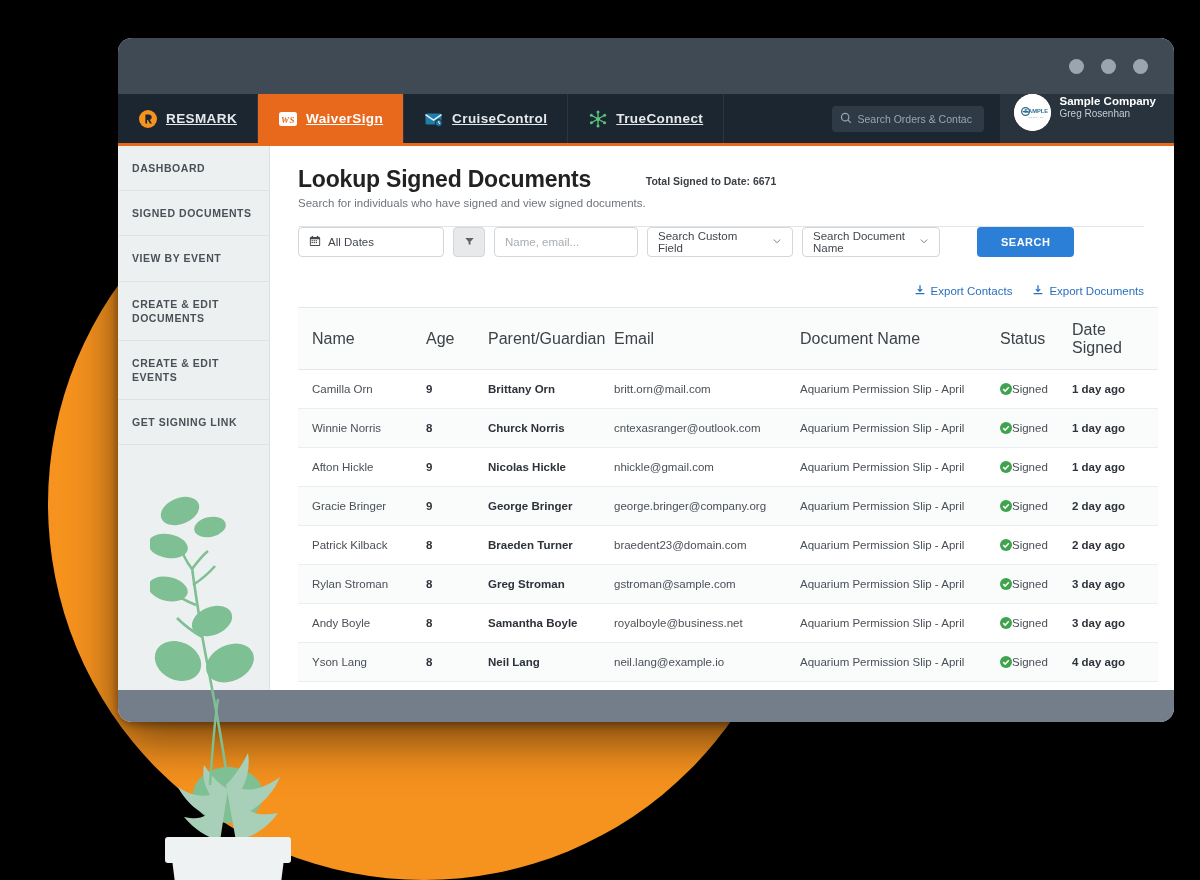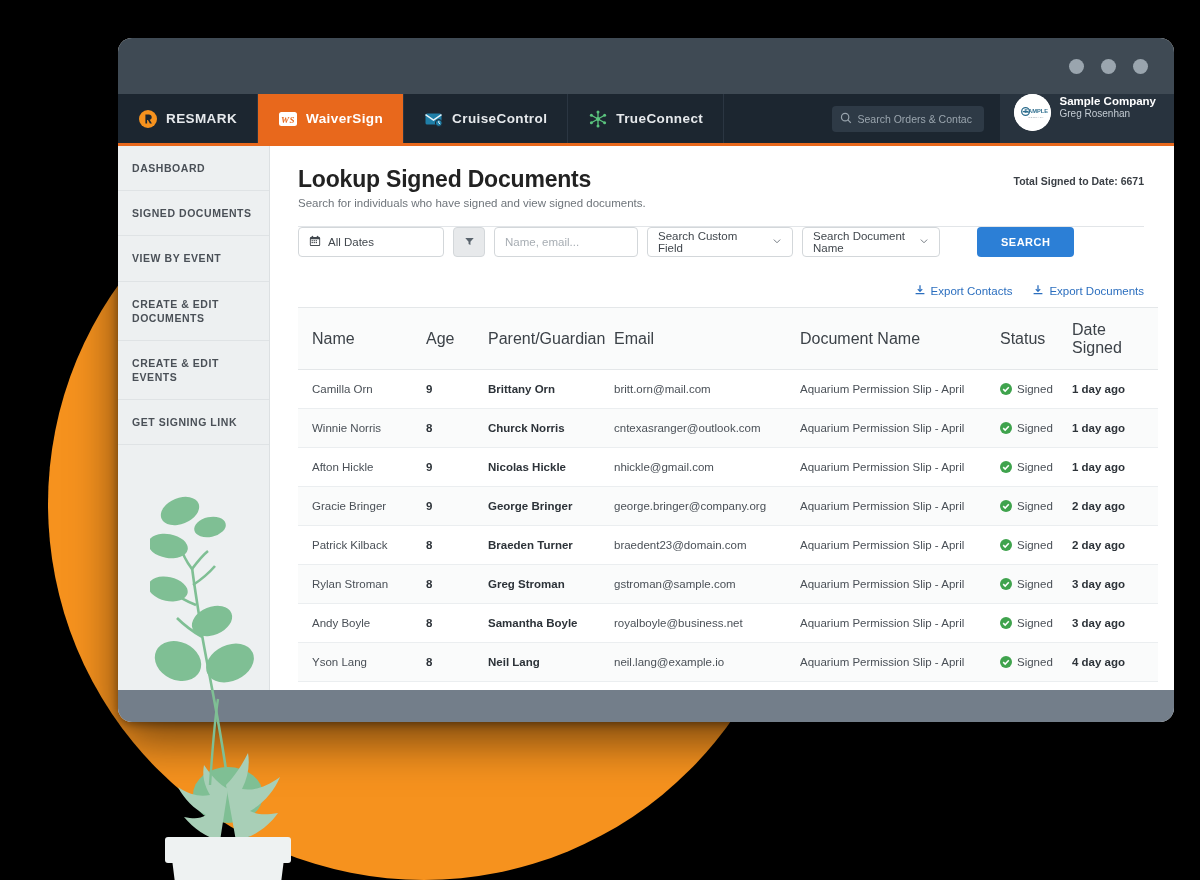--- a/index.html
+++ b/index.html
@@ -42,21 +42,21 @@
   .appnav {
     height: 52px; background: #1C2630;
     display: flex; align-items: stretch; flex: none;
     border-bottom: 3px solid #E8681C;
     position: relative;
   }
   .brand {
     display: flex; align-items: center; gap: 8px;
     padding: 0 20px; color: #E6E9EC;
     font-size: 13.5px; letter-spacing: .4px; font-weight: 600;
-    border-right: 1px solid #2B3642; cursor: pointer;
+    border-right: 1px solid #2B3642; cursor: pointer; text-decoration: underline;
   }
   .brand.active { background: #E8681C; color:#fff; }
   .brand-ico { width: 20px; height: 20px; flex: none; display:block; }
   .nav-spacer { flex: 1; }
   .nav-search {
     align-self: center; margin-right: 16px;
     width: 152px; height: 26px; border-radius: 4px;
     background: #2E3A46; display: flex; align-items: center; gap: 6px;
     padding: 0 8px; overflow: hidden;
   }
@@ -84,21 +84,21 @@
     width: 152px; flex: none; background: #EDF0F1;
     border-right: 1px solid #DCE0E2;
   }
   .side-item {
     padding: 15px 14px; font-size: 10.5px; letter-spacing: .55px;
     color: #4A5057; font-weight: 600;
     border-bottom: 1px solid #DFE3E5; cursor: pointer; line-height: 1.35;
   }
   .content { flex: 1; padding: 20px 30px 0 28px; min-width: 0; background:#fff; }
 
-  .page-head { display: flex; align-items: flex-start; justify-content: space-between; }
+  .page-head { display: flex; align-items: flex-start; }
   .page-title { font-size: 23px; font-weight: 700; color: #222; letter-spacing: -.2px; }
   .page-sub { font-size: 11.5px; color: #6F757B; margin-top: 4px; }
   .total { font-size: 10.5px; color: #3A3F45; font-weight: 700; padding-top: 9px; white-space: nowrap; }
   .rule { height: 1px; background: #E2E5E8; margin: 17px 0 0; }
 
   
   .filters { display: flex; align-items: center; gap: 9px; }
   .ctl {
     height: 30px; border: 1px solid #D3D7DA; border-radius: 4px;
     background: #fff; display: flex; align-items: center; gap: 7px;
@@ -147,21 +147,21 @@
   tbody td {
     font-size: 11.5px; color: #4A5057; padding: 13px 0;
     border-bottom: 1px solid #EBEEF0; white-space: nowrap;
     overflow: hidden; text-overflow: ellipsis;
   }
   tbody td:first-child { padding-left: 14px; }
   tbody tr:nth-child(even) { background: #FAFBFB; }
   td.b, th.b { font-weight: 700; color: #2D3339; }
   .c-name { width: 128px; } .c-age { width: 62px; } .c-par { width: 126px; }
   .c-mail { width: 186px; } .c-doc { width: 200px; } .c-st { width: 72px; } .c-ds { width: 86px; }
-  .status-cell { display: flex; align-items: flex-end; gap: 5px; }
+  .status-cell { display: flex; align-items: flex-end; }
   .check { width: 12px; height: 12px; flex: none; }
 
   .winfoot { height: 32px; background: #737E8A; flex: none; }
 
   
   .plant { position: absolute; left: 150px; top: 485px; width: 170px; height: 395px; }
 </style>
 </head>
 <body>
 

